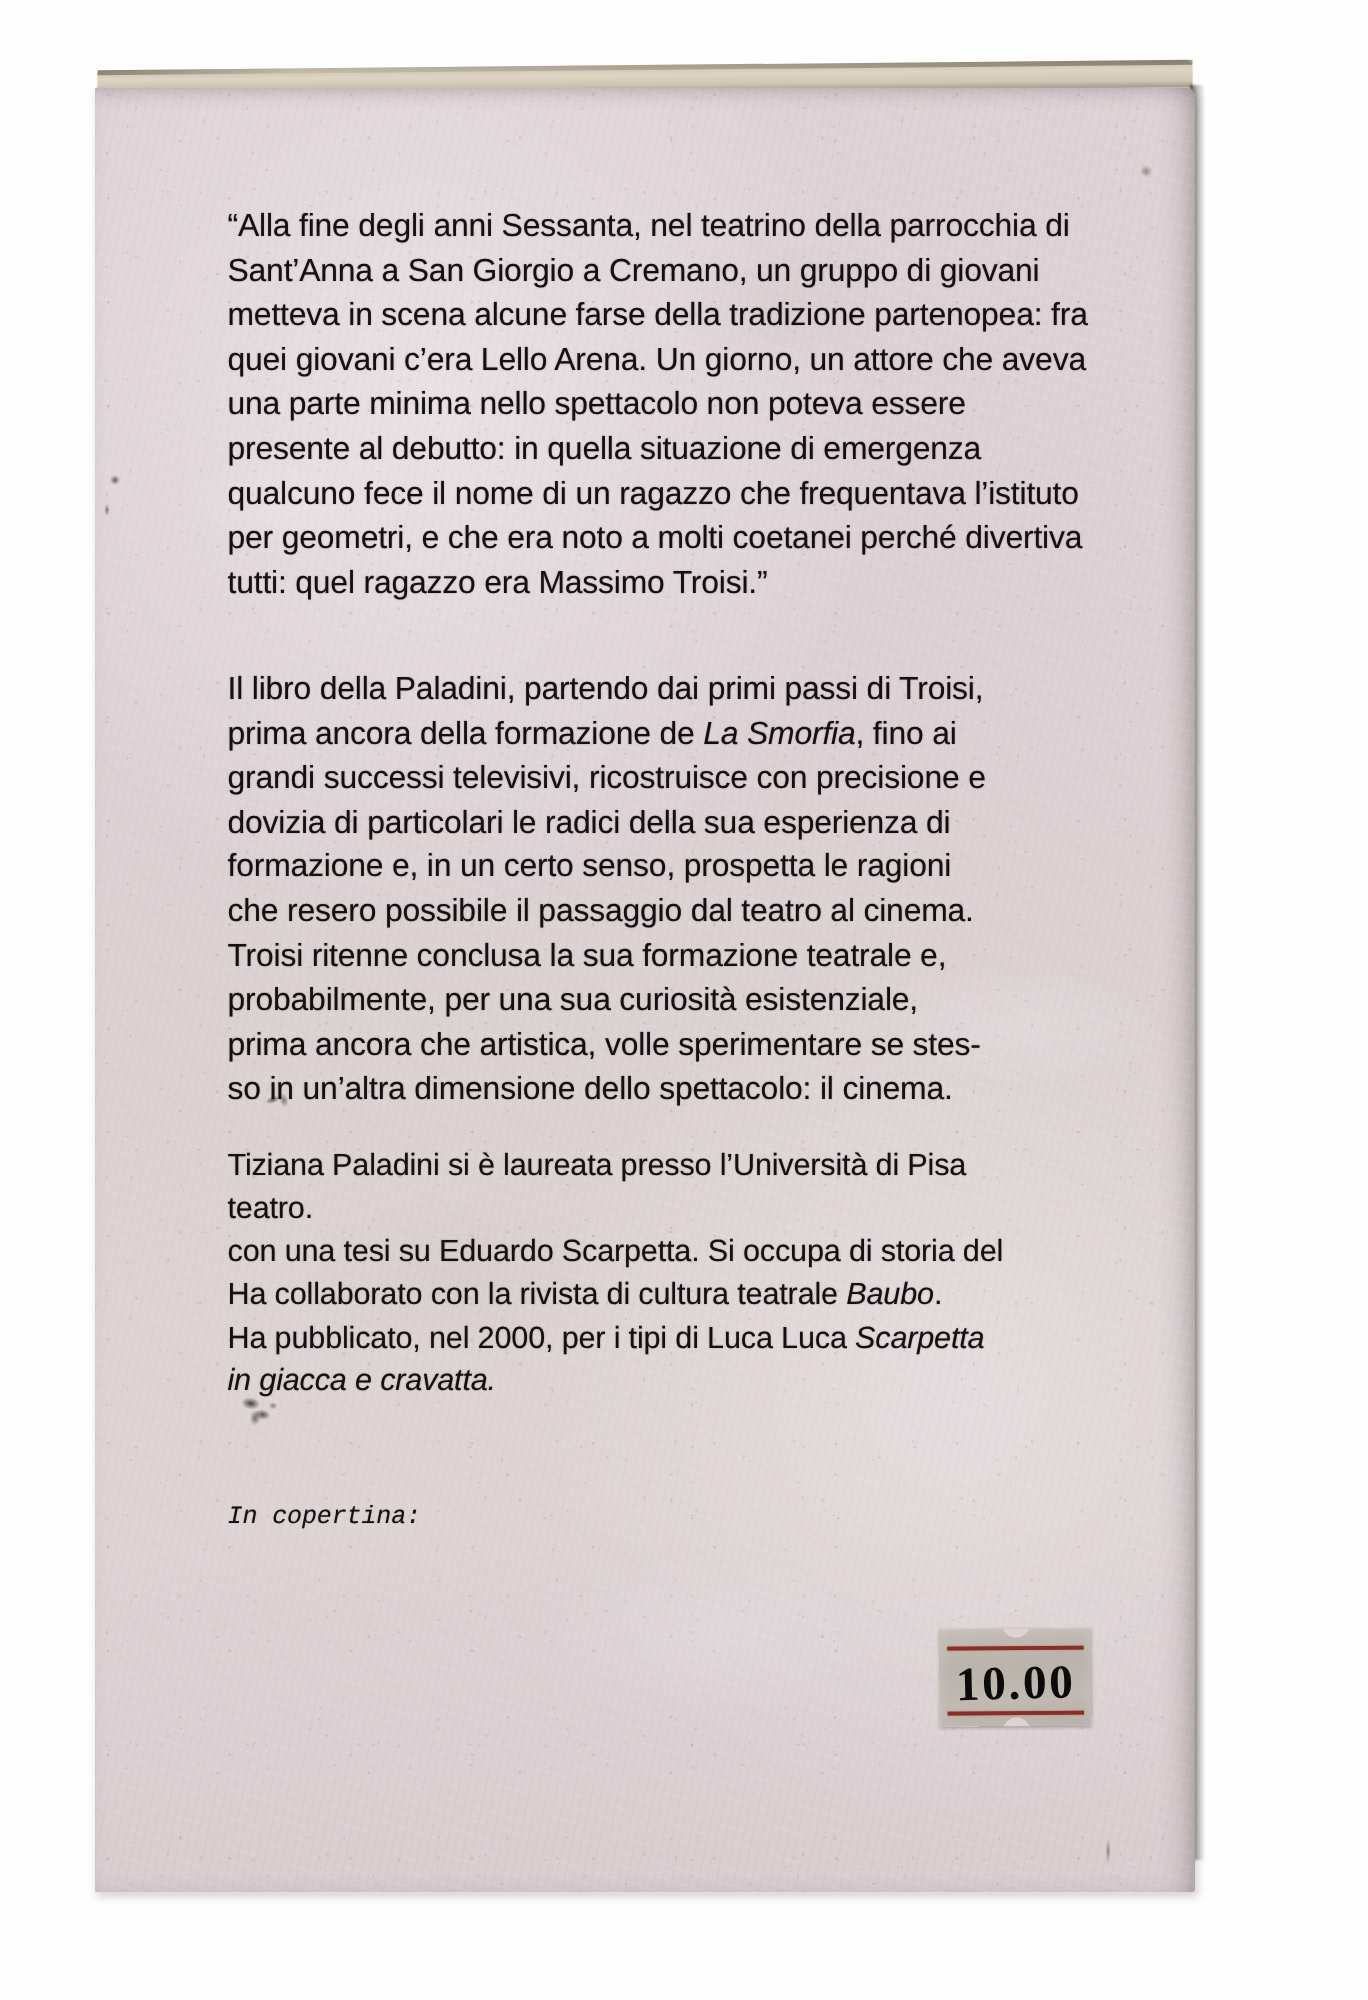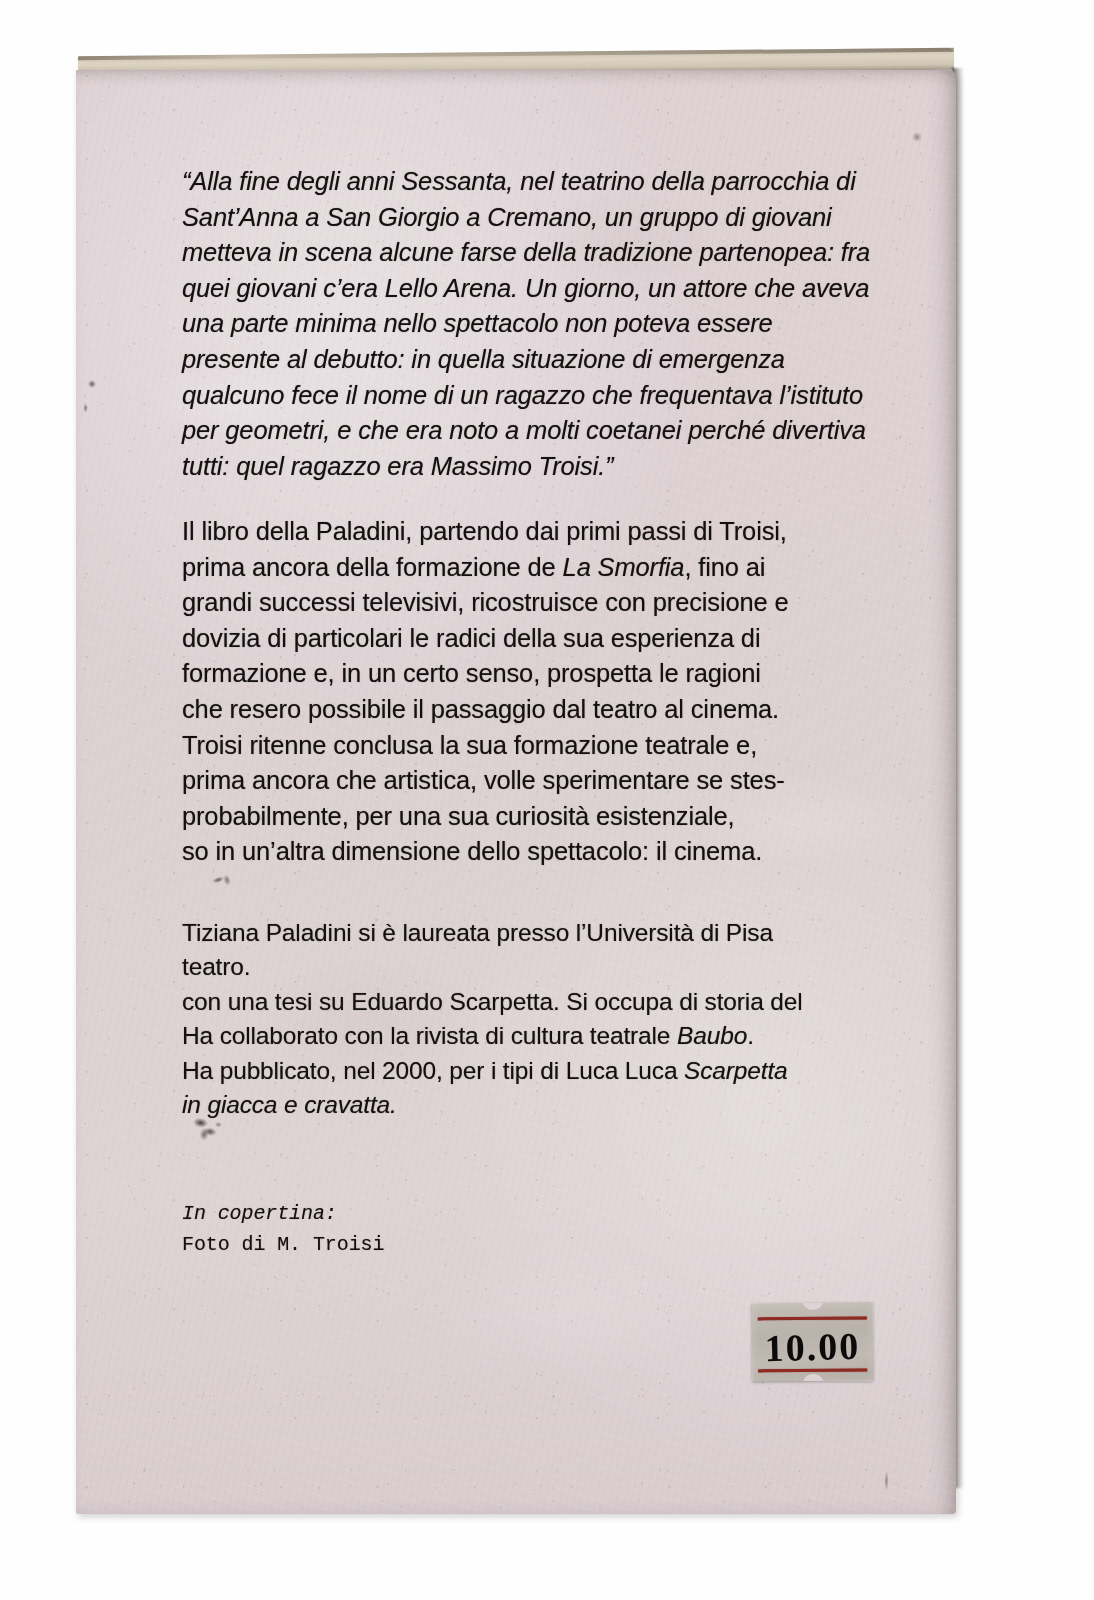--- a/index.html
+++ b/index.html
@@ -155,22 +155,22 @@
     position: absolute;
     left: 0;
     width: 694px;
     color: #14100f;
     font-size: 25.5px;
     line-height: 35.6px;
     letter-spacing: -0.15px;
     text-shadow: 0 0 1.1px rgba(20,16,15,.45);
     -webkit-font-smoothing: antialiased;
   }
-  #quote-paragraph { top: 94px; font-style: italic; }
-  #synopsis-paragraph { top: 444px; text-align: justify; }
+  #quote-paragraph { top: 94px; }
+  #synopsis-paragraph { top: 464px; text-align: justify; }
 
   #synopsis-paragraph .ln { display:block; }
 
   .author-bio {
     position: absolute;
     left: 0;
     top: 846px;
     width: 700px;
     color: #14100f;
     font-size: 24.5px;
@@ -285,37 +285,36 @@
         </div>
 
         <div class="blurb" id="synopsis-paragraph">
           <span class="ln">Il libro della Paladini, partendo dai primi passi di Troisi,</span>
           <span class="ln"><span>prima ancora della formazione de </span><em>La Smorfia</em><span>, fino ai</span></span>
           <span class="ln">grandi successi televisivi, ricostruisce con precisione e</span>
           <span class="ln">dovizia di particolari le radici della sua esperienza di</span>
           <span class="ln">formazione e, in un certo senso, prospetta le ragioni</span>
           <span class="ln">che resero possibile il passaggio dal teatro al cinema.</span>
           <span class="ln">Troisi ritenne conclusa la sua formazione teatrale e,</span>
+          <span class="ln">probabilmente,  per  una  sua  curiosità  esistenziale,</span>
           <span class="ln">prima ancora che artistica, volle sperimentare se stes-</span>
-          <span class="ln">probabilmente,  per  una  sua  curiosità  esistenziale,</span>
           <span class="ln">so in un’altra dimensione dello spettacolo: il cinema.</span>
         </div>
 
         <div class="author-bio">
           <span class="ln"><strong>Tiziana Paladini</strong><span> si è laureata presso l’Università di Pisa</span></span>
           <span class="ln">teatro.</span>
           <span class="ln">con una tesi su Eduardo Scarpetta. Si occupa di storia del</span>
           <span class="ln"><span>Ha collaborato con la rivista di cultura teatrale </span><em>Baubo</em><span>.</span></span>
           <span class="ln"><span>Ha pubblicato, nel 2000,  per i tipi di Luca Luca  </span><em>Scarpetta</em></span>
           <span class="ln"><em>in giacca e cravatta.</em></span>
         </div>
 
         <div class="credits">
           <span class="ln"><em>In copertina:</em></span>
-          <span class="ln">Foto di M. Troisi</span>
         </div>
 
       </div>
 
       <div class="price-sticker">
         <div class="sticker-notch"></div>
         <div class="sticker-rule top"></div>
         <div class="sticker-price">10.00</div>
         <div class="sticker-rule bottom"></div>
         <div class="sticker-notch-bottom"></div>

